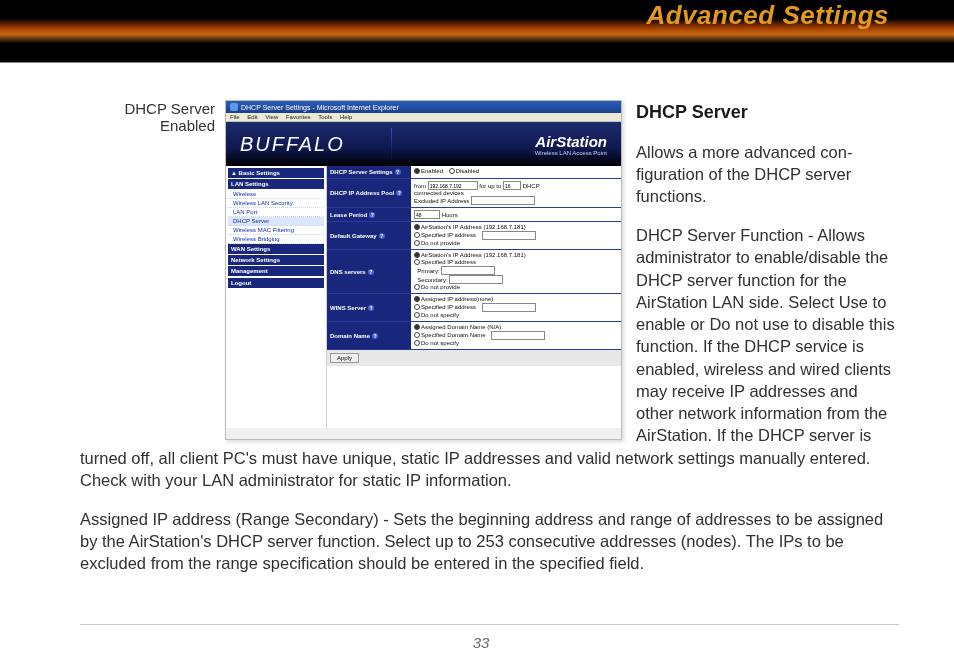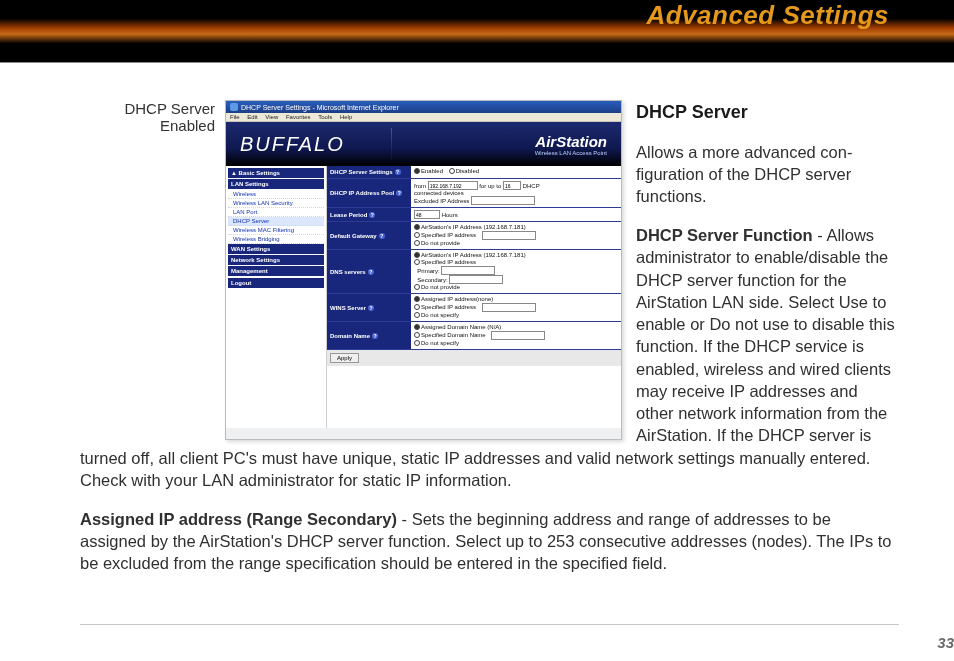--- a/index.html
+++ b/index.html
@@ -210,37 +210,37 @@
   .body-text {
     font-size: 16.5px;
     line-height: 1.35;
     color: #303030;
   }
   .body-text .h {
     font-weight: bold;
     font-size: 18px;
     color: #1a1a1a;
   }
-  .body-text .b { font-weight: bold; }
+  .body-text .b { font-weight: normal; }
   .rule-bot {
     position: absolute;
     left: 80px; right: 55px;
     bottom: 36px;
     height: 1px;
     background: #c7c7c7;
     box-shadow: 0 1px 0 #fff;
   }
   .pagenum {
     position: absolute;
     bottom: 10px;
     left: 8px; right: 0;
-    text-align: right;
+    text-align: center;
     font-size: 15px;
     font-style: italic;
-    font-weight: bold;
+    font-weight: normal;
     color: #6b6b6b;
   }
 </style>
 </head>
 <body>
 
 <div class="page">
   <div class="header-band"></div>
   <div class="underline"></div>
   <div class="page-title">Advanced Settings</div>

